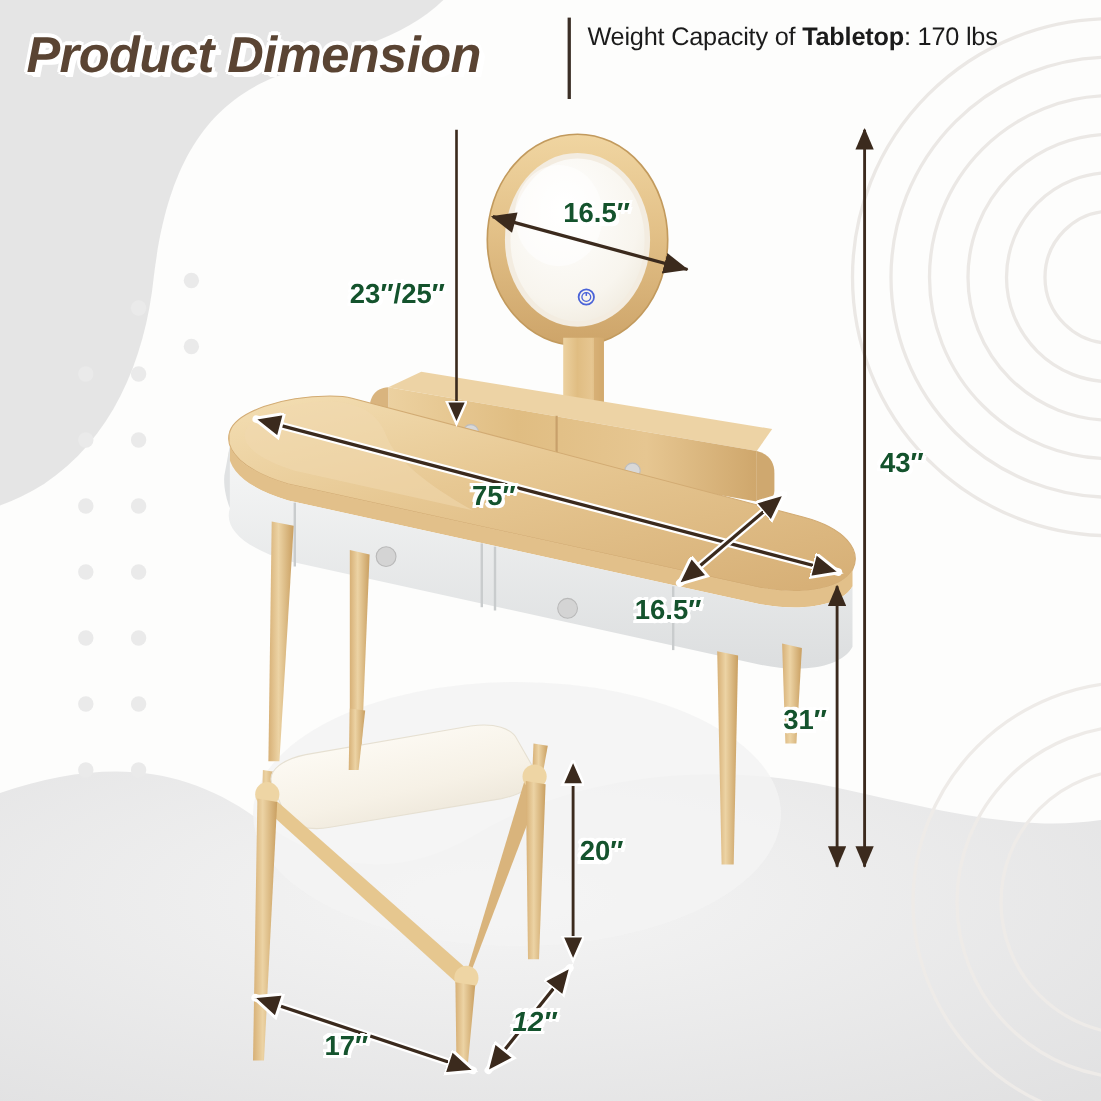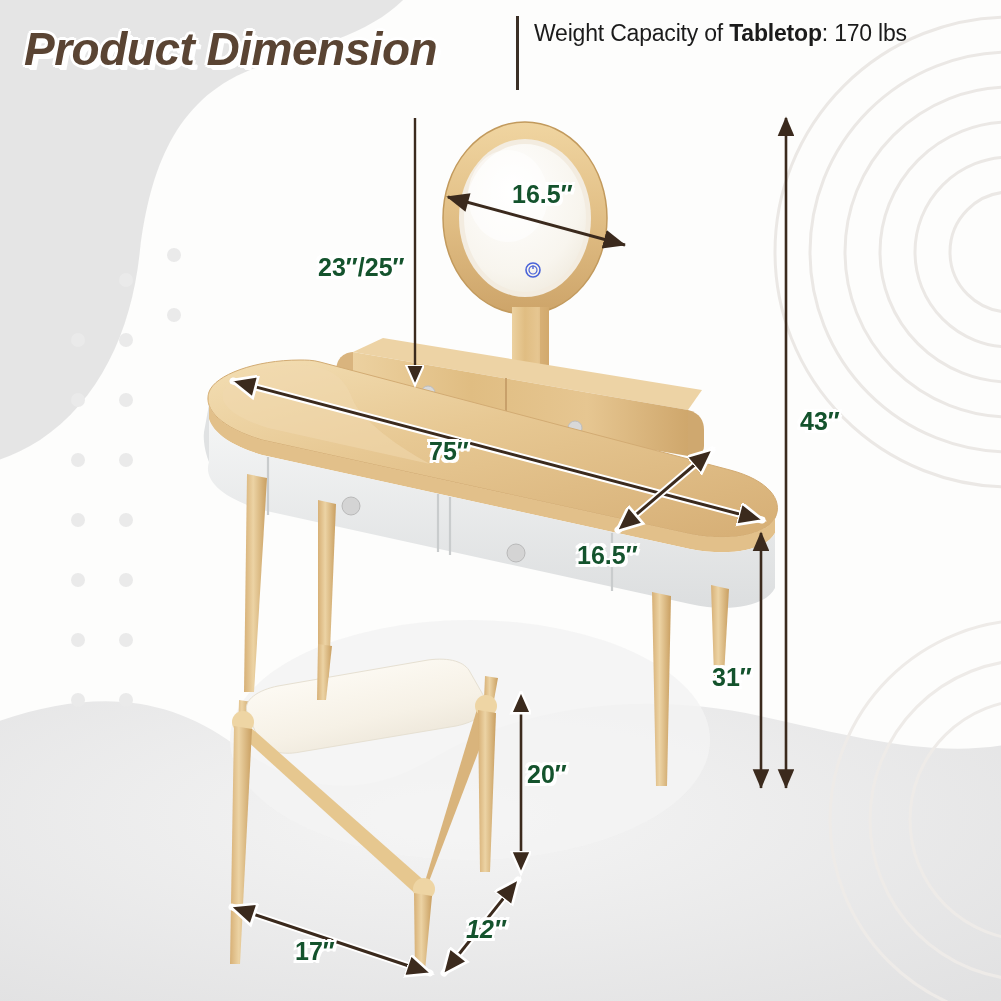--- a/index.html
+++ b/index.html
@@ -48,21 +48,21 @@
     text-shadow:
       2px 0 0 #fff,-2px 0 0 #fff,0 2px 0 #fff,0 -2px 0 #fff,
       2px 2px 0 #fff,-2px 2px 0 #fff,2px -2px 0 #fff,-2px -2px 0 #fff,
       3px 3px 0 #fff,-3px 3px 0 #fff,3px -3px 0 #fff,-3px -3px 0 #fff;
   }
   #lbl-height-mirror{left:318px;top:233px;margin-top:20px;}
   #lbl-mirror-dia{left:512px;top:180px;}
   #lbl-width{left:429px;top:437px;}
   #lbl-depth-top{left:577px;top:541px;}
   #lbl-total-h{left:800px;top:407px;}
-  #lbl-leg-h{left:712px;top:663px;}
+  #lbl-leg-h{left:712px;top:641px;}
   #lbl-stool-h{left:527px;top:760px;}
   #lbl-stool-d{left:466px;top:915px;font-style:italic;}
   #lbl-stool-w{left:295px;top:937px;text-align:center;}
 
   
   #product-svg{position:absolute;left:0;top:0;width:1001px;height:1001px;}
   #arrow-svg{position:absolute;left:0;top:0;width:1001px;height:1001px;}
 </style>
 </head>
 <body>

